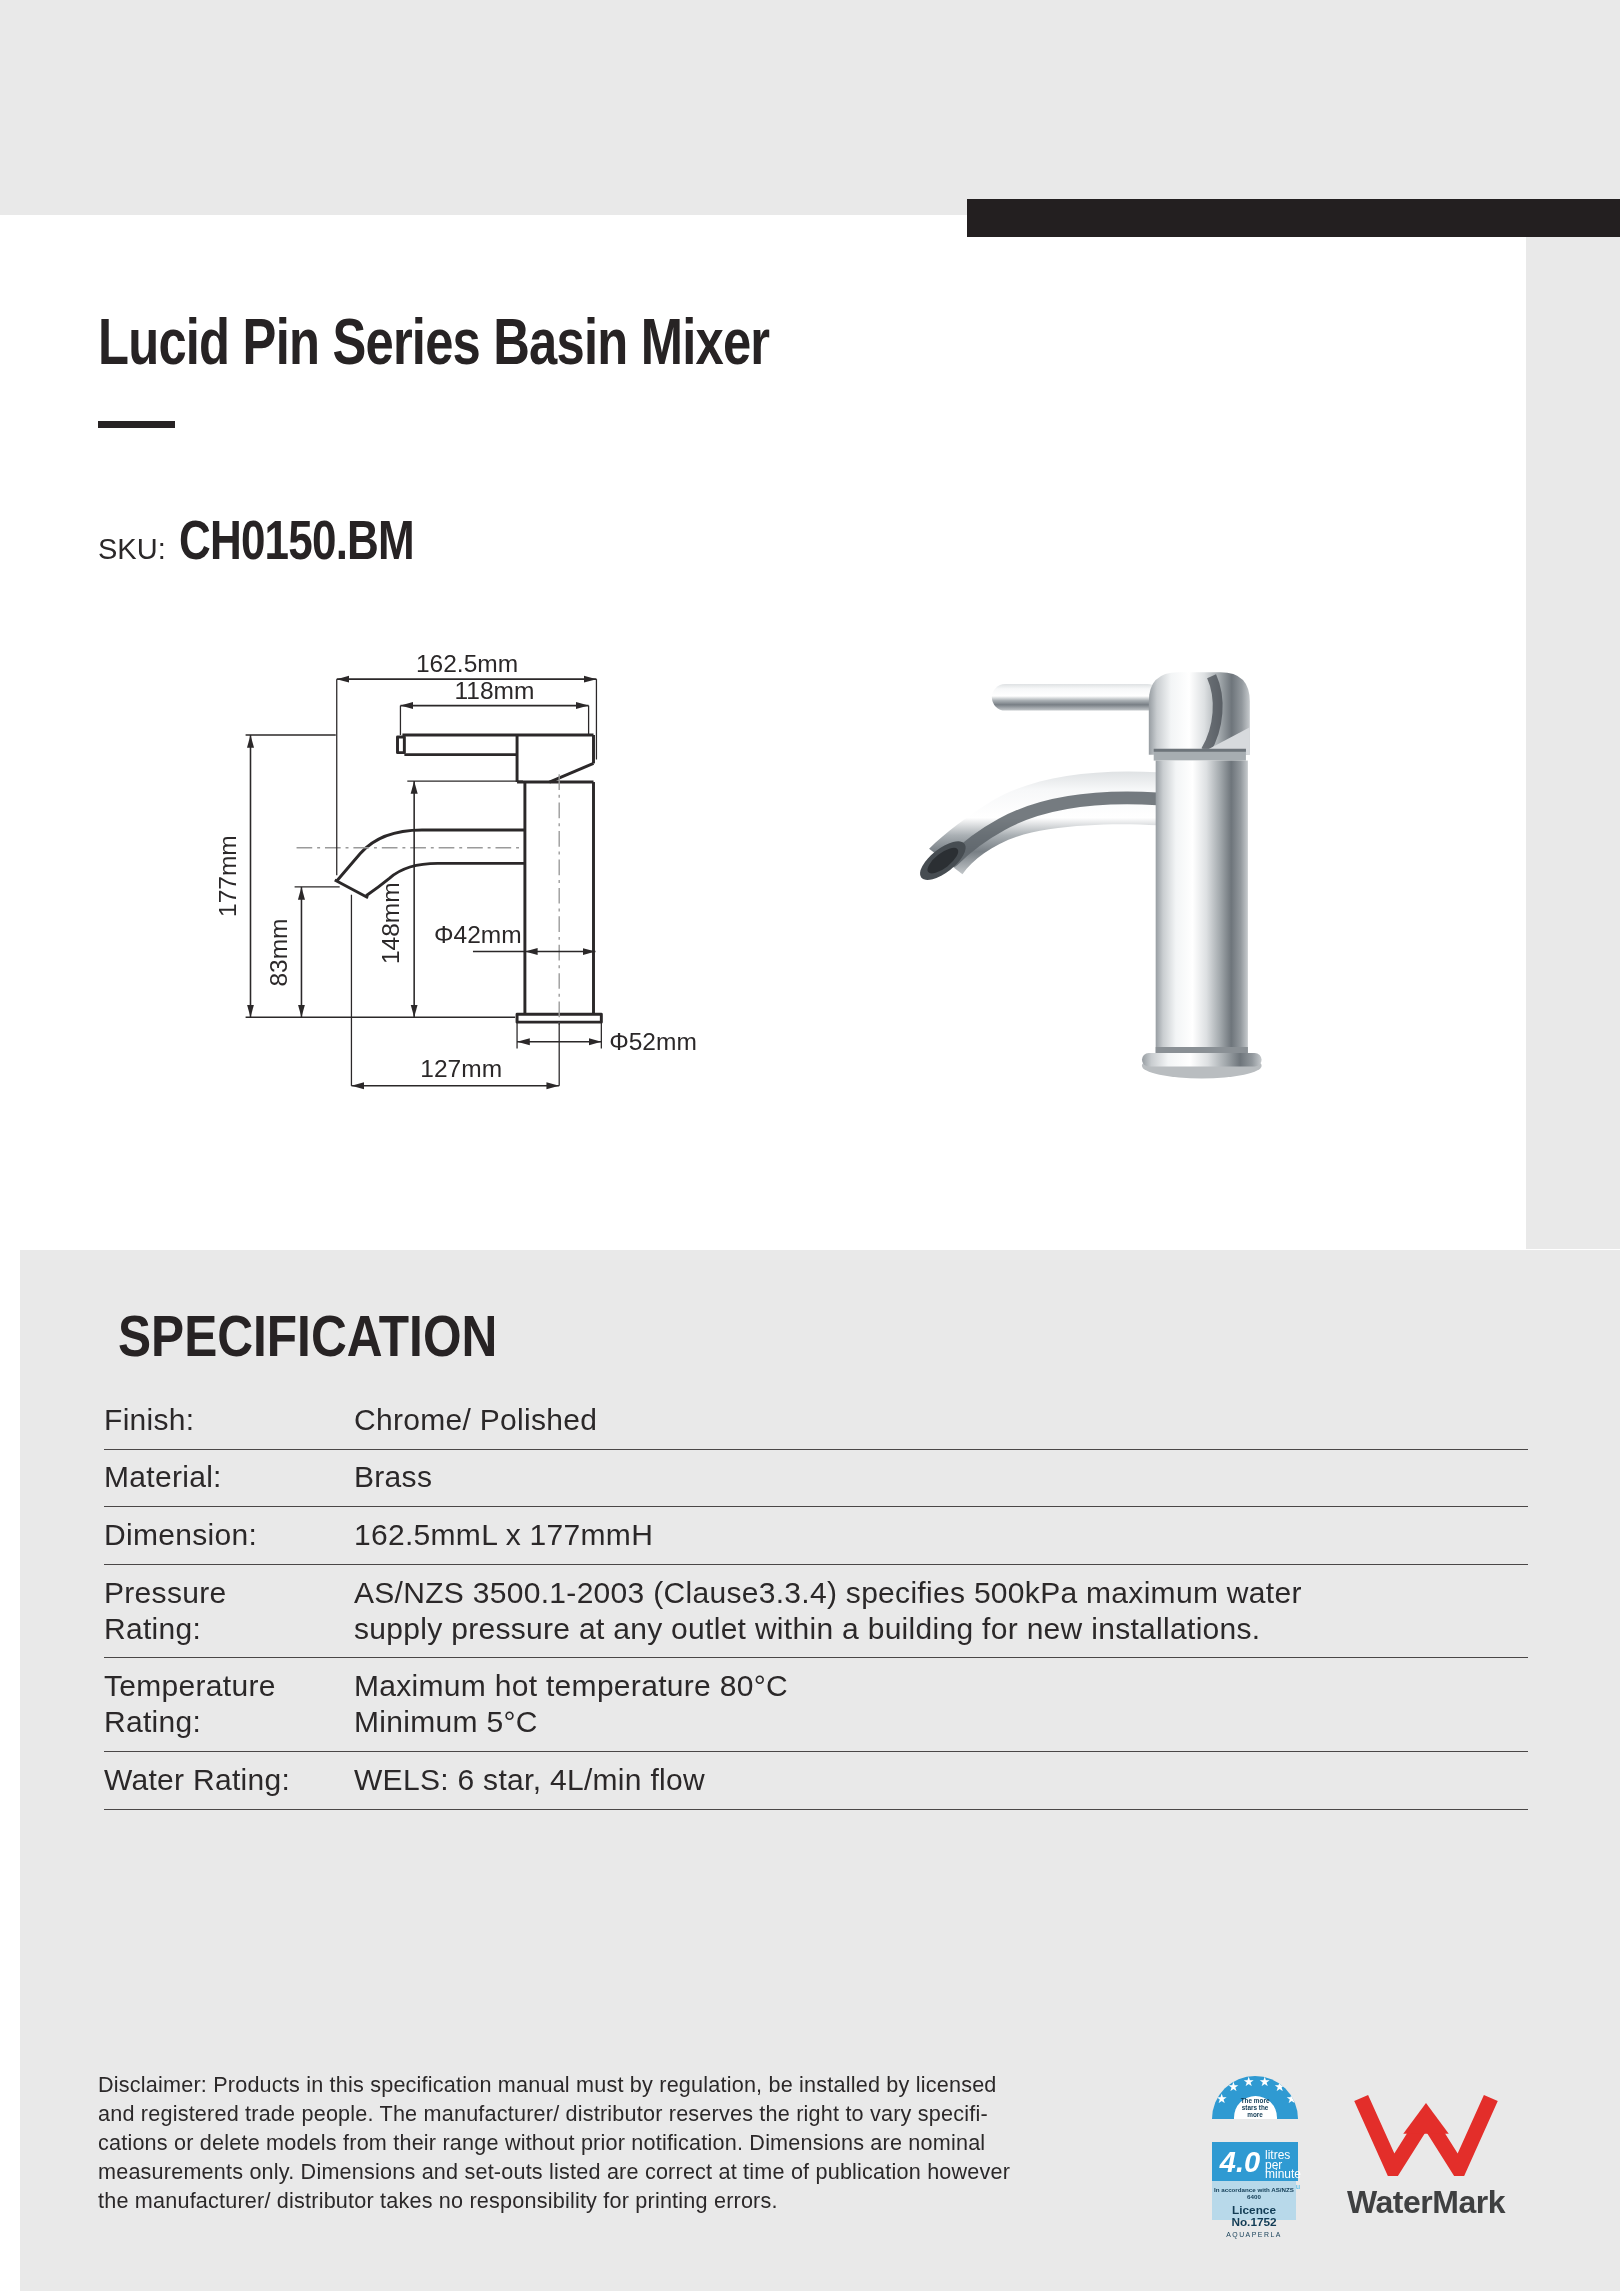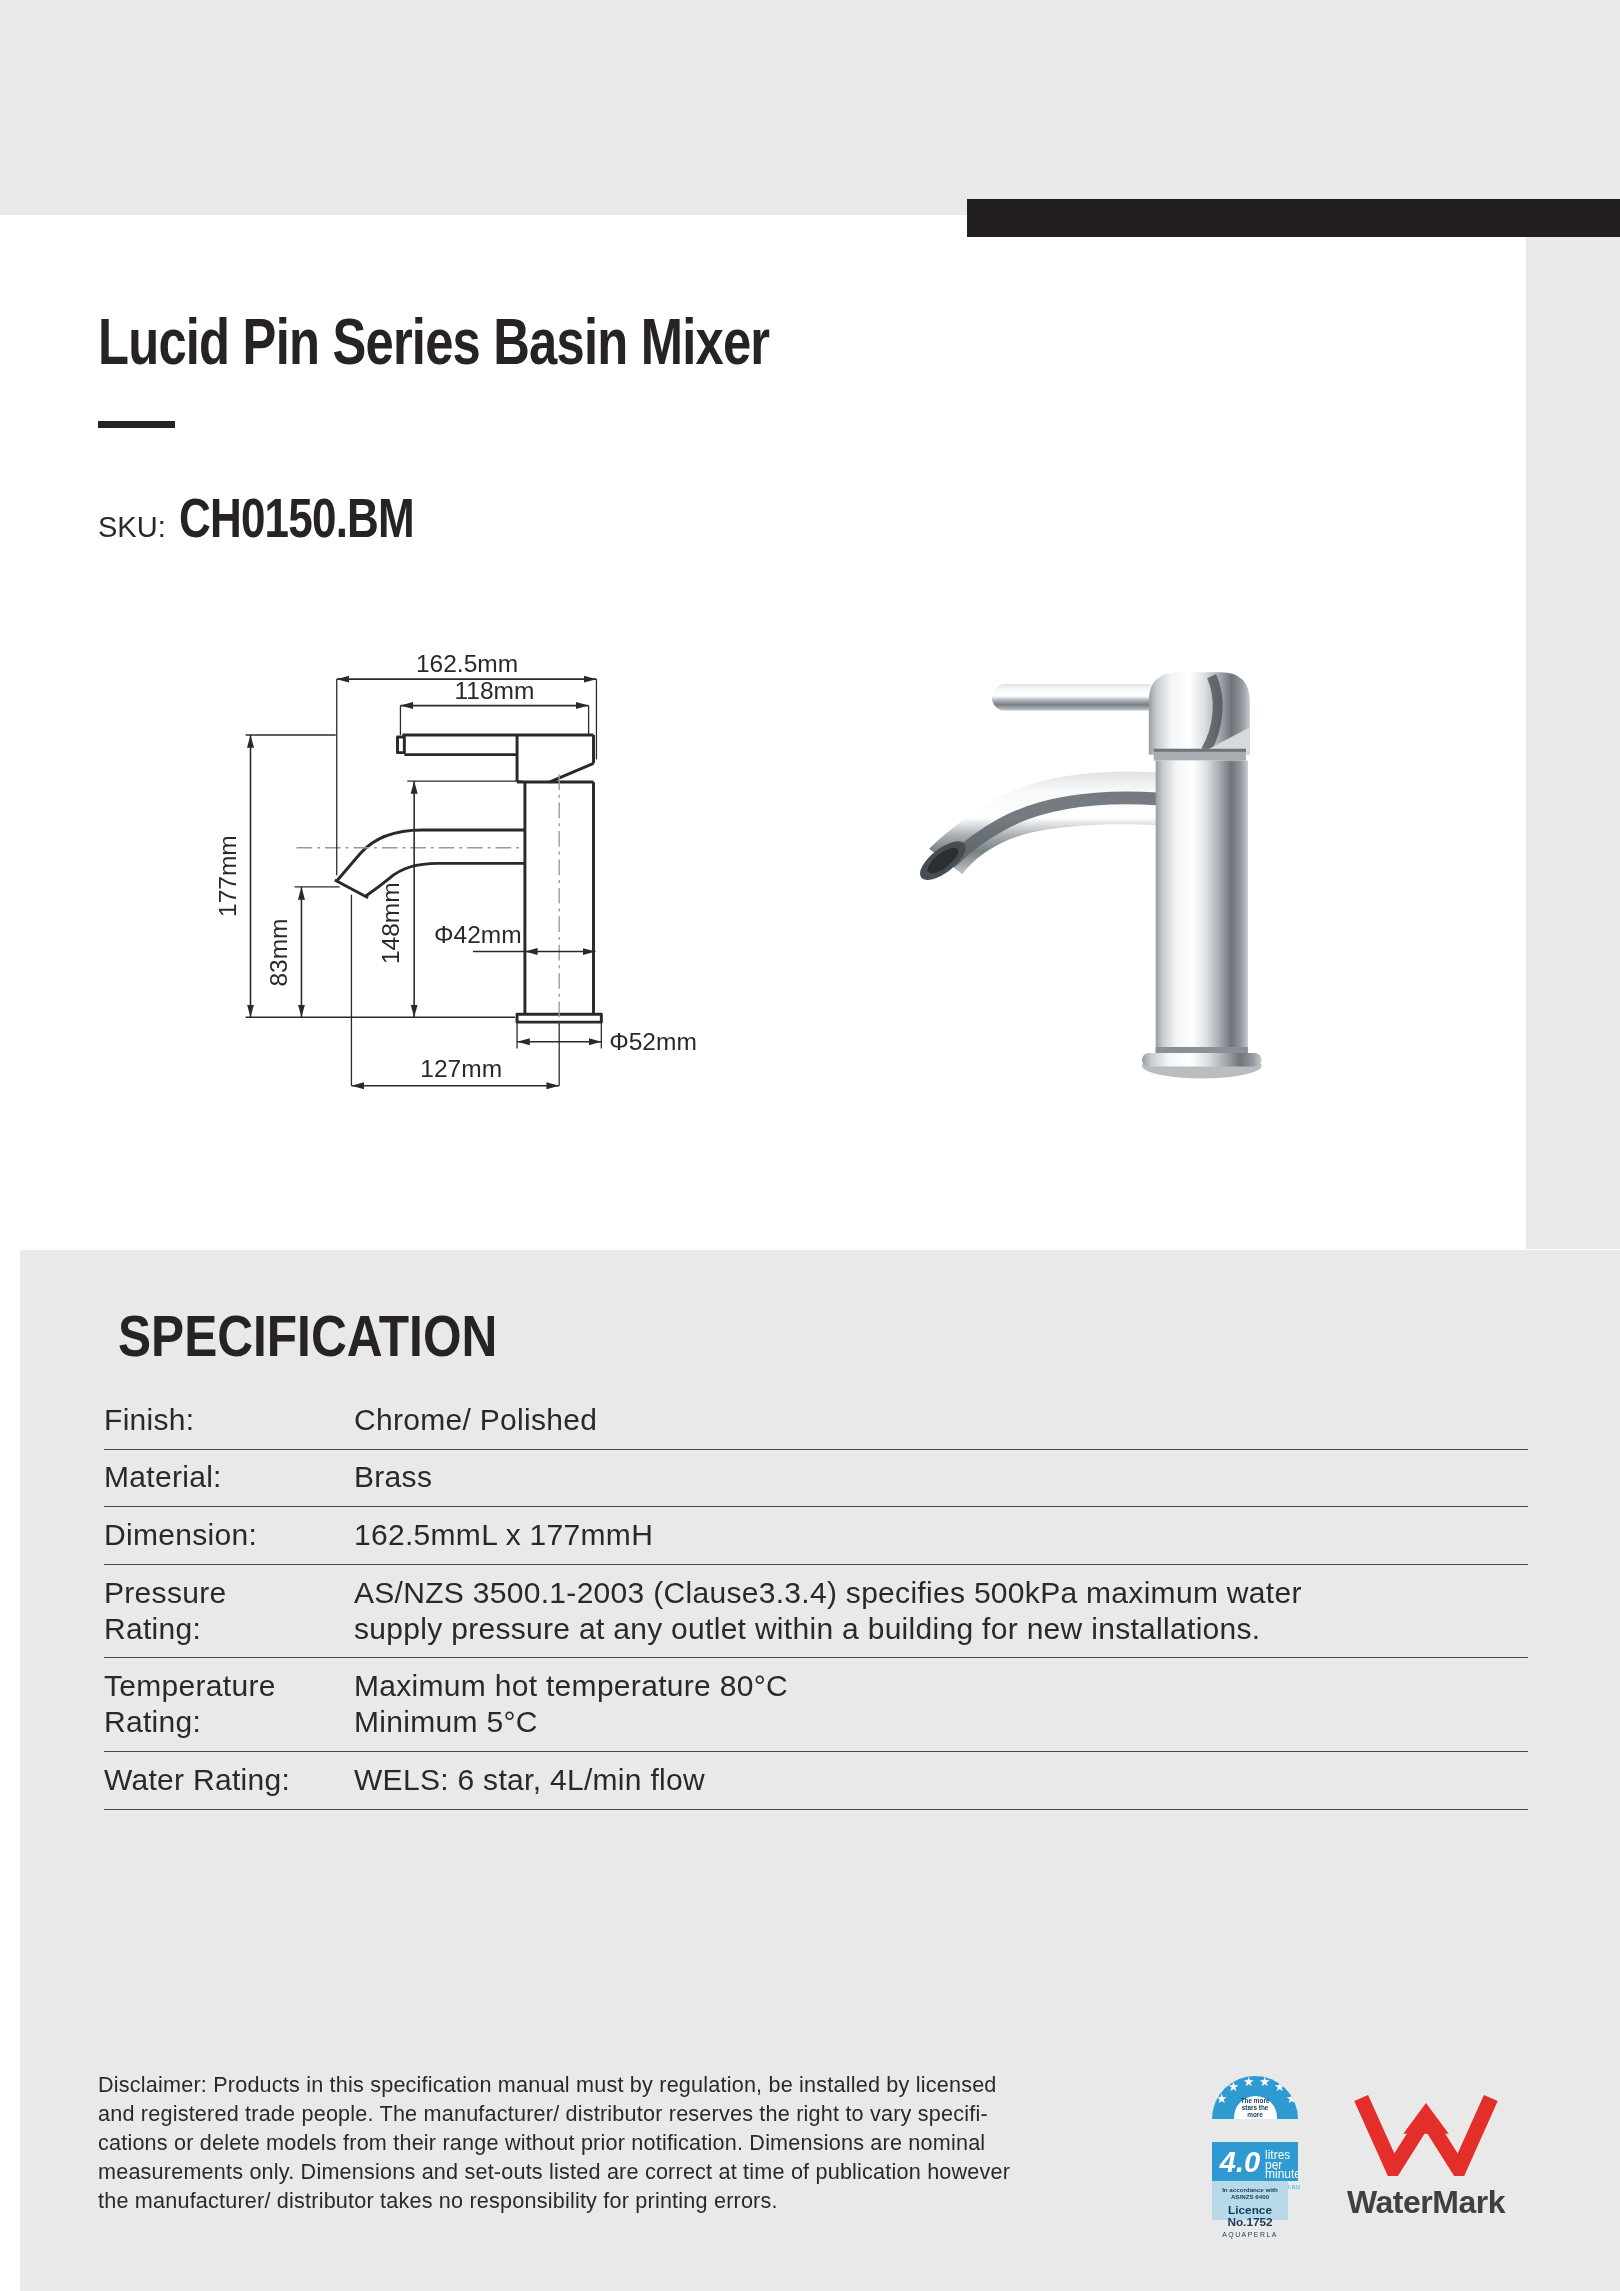--- a/index.html
+++ b/index.html
@@ -5,21 +5,21 @@
   html,body{margin:0;padding:0;background:#ffffff;}
   .page{position:relative;width:1620px;height:2292px;background:#ffffff;overflow:hidden;
         font-family:"Liberation Sans",sans-serif;color:#2b2829;}
   .header-band{position:absolute;left:0;top:0;width:1620px;height:215px;background:#e9e9e9;}
   .accent-bar{position:absolute;left:967px;top:199px;width:653px;height:38px;background:#231f20;}
   .side-strip{position:absolute;left:1526px;top:237px;width:94px;height:1012px;background:#e9e9e9;}
 
   .page-title{position:absolute;left:98px;top:304px;font-size:65px;font-weight:700;
         letter-spacing:-1px;white-space:nowrap;transform:scaleX(0.78);transform-origin:left top;color:#272324;}
   .title-underline{position:absolute;left:98px;top:421px;width:77px;height:6.9px;background:#272324;}
-  .sku-row{position:absolute;left:98px;top:486px;white-space:nowrap;}
+  .sku-row{position:absolute;left:98px;top:508px;white-space:nowrap;}
   .sku-label{display:inline-block;font-size:29px;font-weight:400;color:#2b2829;vertical-align:baseline;}
   .sku-value{display:inline-block;font-size:55px;font-weight:700;color:#272324;
         transform:scaleX(0.8);transform-origin:left bottom;margin-left:13.7px;vertical-align:baseline;letter-spacing:-1px;}
 
   .drawing{position:absolute;left:216px;top:637px;width:510px;height:490px;}
   .drawing text{font-family:"Liberation Sans",sans-serif;font-size:25px;fill:#2b2829;}
   .photo{position:absolute;left:882px;top:637px;width:412px;height:461px;}
 
   .spec-section{position:absolute;left:0;top:1250px;width:1620px;height:1042px;background:#e9e9e9;margin-left:20px;}
   .spec-heading{position:absolute;left:98px;top:53px;font-size:57px;font-weight:700;
@@ -40,21 +40,21 @@
   .star{position:absolute;color:#ffffff;font-size:12.7px;line-height:12.7px;}
   .wels-circle{position:absolute;left:21.6px;top:19.6px;width:43px;height:23.5px;background:#ffffff;
         border-radius:43px 43px 0 0;text-align:center;}
   .wels-tagline{font-size:6.4px;line-height:6.9px;color:#123c55;padding-top:2.9px;white-space:pre-line;font-weight:700;}
   .wels-band{position:absolute;left:0;top:43px;width:86px;height:22.5px;background:#111111;text-align:center;margin-top:38px;}
   .wels-band-title{font-size:12.3px;line-height:12.7px;color:#ffffff;letter-spacing:0.5px;margin-top:1px;}
   .wels-band-url{font-size:7.4px;line-height:7.8px;color:#6cc4ea;font-weight:700;letter-spacing:0.2px;}
   .wels-mid{position:absolute;left:0;top:66px;width:86px;height:39px;background:#2f9ad2;}
   .wels-rating-value{position:absolute;left:7.8px;top:3.9px;font-size:29px;font-weight:700;color:#ffffff;font-style:italic;}
   .wels-rating-unit{position:absolute;left:53px;top:8.8px;font-size:12px;line-height:9.8px;color:#ffffff;white-space:pre-line;}
-  .wels-bottom{position:absolute;left:0;top:105px;width:76px;height:39px;background:#b8d9ea;text-align:center;}
+  .wels-bottom{position:absolute;left:0;top:105px;width:84px;height:39px;background:#b8d9ea;text-align:center;}
   .wels-accordance{font-size:6.2px;line-height:6.9px;font-weight:700;color:#123c55;margin-top:5.9px;}
   .wels-licence{font-size:11.8px;line-height:12.7px;font-weight:700;color:#123c55;margin-top:2.9px;}
   .wels-brand{font-size:6.9px;line-height:7.8px;color:#123c55;letter-spacing:1.5px;margin-top:2px;}
 
   .watermark{position:absolute;left:1333px;top:2093px;width:186px;text-align:center;}
   .watermark svg{display:block;margin:0 auto;}
   .watermark-label{font-size:32px;font-weight:700;color:#3f4041;margin-top:7.8px;letter-spacing:-0.5px;}
 </style>
 </head>
 <body>

